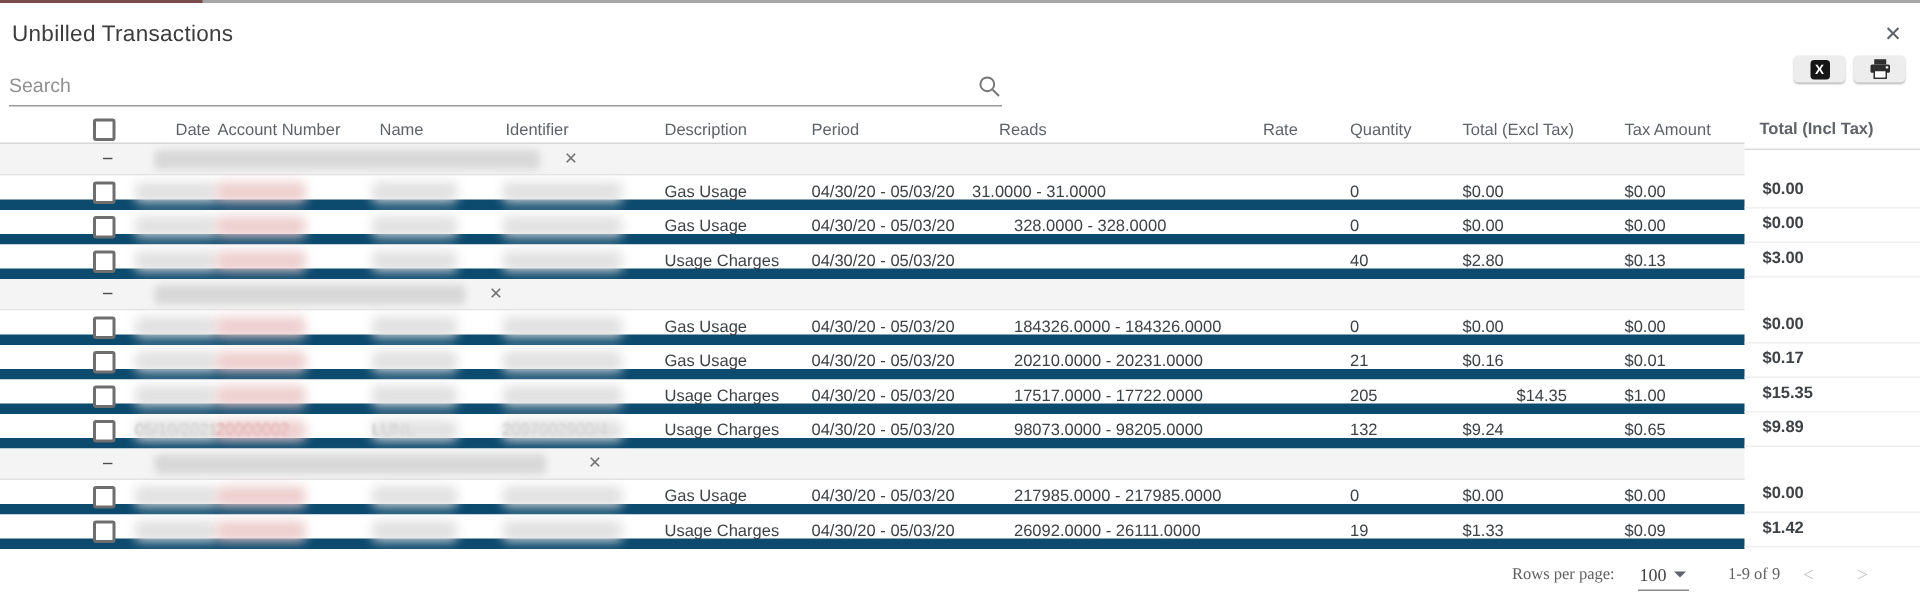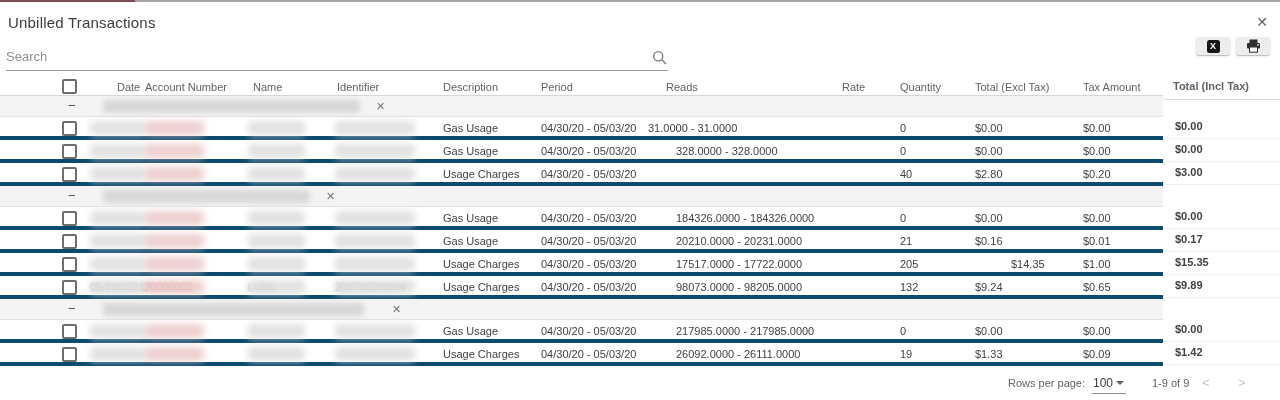--- a/index.html
+++ b/index.html
@@ -31,41 +31,41 @@
 
   
   .tbl { position:absolute; left:0; top:78px; width:1163px; }
   .hdr-row { position:relative; height:18px; border-bottom:1px solid #d6d6d6; }
   .hdr-cell { position:absolute; top:0; font-size:11px; color:#5f6368; line-height:18px; white-space:nowrap; }
   .grp-row { position:relative; height:21px; background:#f4f4f4; border-bottom:1px solid #e2e2e2; }
   .grp-minus { position:absolute; left:68px; top:0; line-height:20px; font-size:13px; color:#4a4a4a; cursor:pointer; }
   .grp-pill { position:absolute; left:103px; top:4px; height:13px; background:#d8d8d8; border-radius:3px;
               filter:blur(2.5px); }
   .grp-x { position:absolute; top:0; line-height:21px; font-size:11px; color:#757575; cursor:pointer; }
-  .data-row { position:relative; height:23px; border-bottom:4px solid #0c4a6e; background:#fff; }
+  .data-row { position:relative; height:23px; border-bottom:7px solid #0c4a6e; background:#fff; }
   .cb { position:absolute; left:62px; width:15px; height:15px; border:2px solid #6e6e6e; border-radius:2px;
         background:#fff; cursor:pointer; }
   .data-row .cb { top:4px; } .hdr-row .cb { top:1px; }
   .cell { position:absolute; top:0; font-size:11px; color:#3f4245; line-height:23px; white-space:nowrap; }
   .blob { position:absolute; top:4px; height:14px; border-radius:4px; filter:blur(3.5px); opacity:.9; }
   .blob-gray { background:#dedede; }
   .blob-pink { background:#eccaca; }
   .peek { position:absolute; top:0; line-height:23px; font-size:11px; color:#9a9a9a; filter:blur(1.2px);
           white-space:nowrap; }
   .peek-red { color:#b23b3b; }
 
   
   .pinned { position:absolute; left:1163px; top:78px; width:117px;font-weight:bold; }
   .pin-hdr { position:relative; height:22px; border-bottom:1px solid #dcdcdc; }
   .pin-hdr span { position:absolute; left:10px; top:2px; font-size:11px; color:#5f6368; white-space:nowrap; }
   .pin-cell { position:absolute; left:0; width:117px; height:23px; border-bottom:1px solid #efefef; }
   .pin-cell span { position:absolute; left:12px; top:0; line-height:21px; font-size:11px; color:#3f4245; }
 
   
-  .footer { position:absolute; left:0; top:368px; width:1280px; height:32px; background:#fff; }
+  .footer { position:absolute; left:0; top:368px; width:1280px; height:32px; background:#fff;font-family:Liberation Serif, serif; }
   .f-item { position:absolute; top:8px; font-size:11px; color:#616161; line-height:14px; white-space:nowrap; }
   .rpp-label { left:1008px; }
   .rpp-select { left:1093px; font-size:12px; color:#424242; cursor:pointer; }
   .rpp-caret { position:absolute; left:1116px; top:13px; width:0; height:0; border-left:4px solid transparent;
                border-right:4px solid transparent; border-top:4px solid #5f6368; cursor:pointer; }
   .rpp-underline { position:absolute; left:1092px; top:25px; width:34px; height:1px; background:#8a8a8a; }
   .range { left:1152px; }
   .pg-prev { left:1202px; color:#c4c4c4; font-size:13px; cursor:default; }
   .pg-next { left:1238px; color:#c4c4c4; font-size:13px; cursor:default; }
 </style>
@@ -152,21 +152,21 @@
         <div class="cb"></div>
         <div class="blob blob-gray" style="left: 90px; width: 55px;"></div>
         <div class="blob blob-pink" style="left: 144px; width: 60px;"></div>
         <div class="blob blob-gray" style="left: 248px; width: 57px;"></div>
         <div class="blob blob-gray" style="left: 335px; width: 80px;"></div>
         <div class="cell" style="left: 443px;">Usage Charges</div>
         <div class="cell" style="left: 541px;">04/30/20 - 05/03/20</div>
         <div class="cell" style="left: 842px;"></div>
         <div class="cell" style="left: 900px;">40</div>
         <div class="cell" style="left: 975px;">$2.80</div>
-        <div class="cell" style="left: 1083px;">$0.20</div>
+        <div class="cell" style="left: 1083px;">$0.13</div>
       </div>
       <div class="grp-row">
         <div class="grp-minus">−</div>
         <div class="grp-pill" style="width: 207px;"></div>
         <div class="grp-x" style="left: 326px;">✕</div>
       </div>
       <div class="data-row">
         <div class="cb"></div>
         <div class="blob blob-gray" style="left: 90px; width: 55px;"></div>
         <div class="blob blob-pink" style="left: 144px; width: 60px;"></div>

